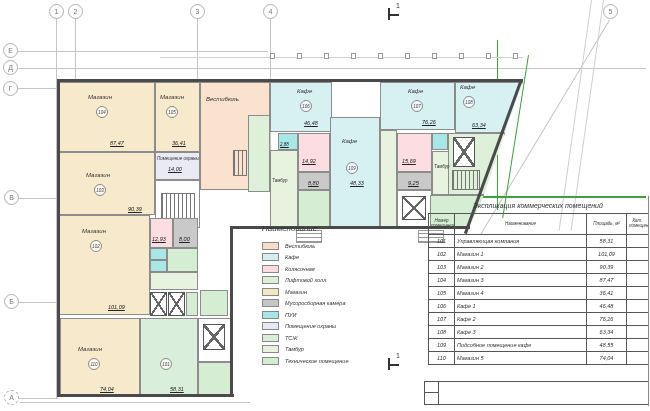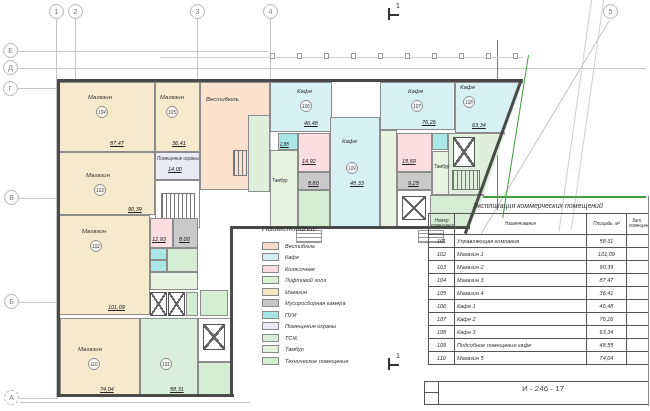--- a/index.html
+++ b/index.html
@@ -341,15 +341,14 @@
     </tbody>
       </table>
   </div>
 
   <div class="axl" style="left:424px;top:381px;width:224px;height:1px;background:#555"></div>
   <div class="axl" style="left:424px;top:404px;width:224px;height:1px;background:#555"></div>
   <div class="axl" style="left:438px;top:381px;width:1px;height:23px;background:#555"></div>
   <div class="axl" style="left:424px;top:392px;width:14px;height:1px;background:#555"></div>
   <div class="axl" style="left:424px;top:381px;width:1px;height:23px;background:#555"></div>
   <div class="axl" style="left:648px;top:196px;width:1px;height:210px;background:#888"></div>
-  <div class="docnum">И - 246 - 17</div>
 
 </div>
 
 </body></html>

